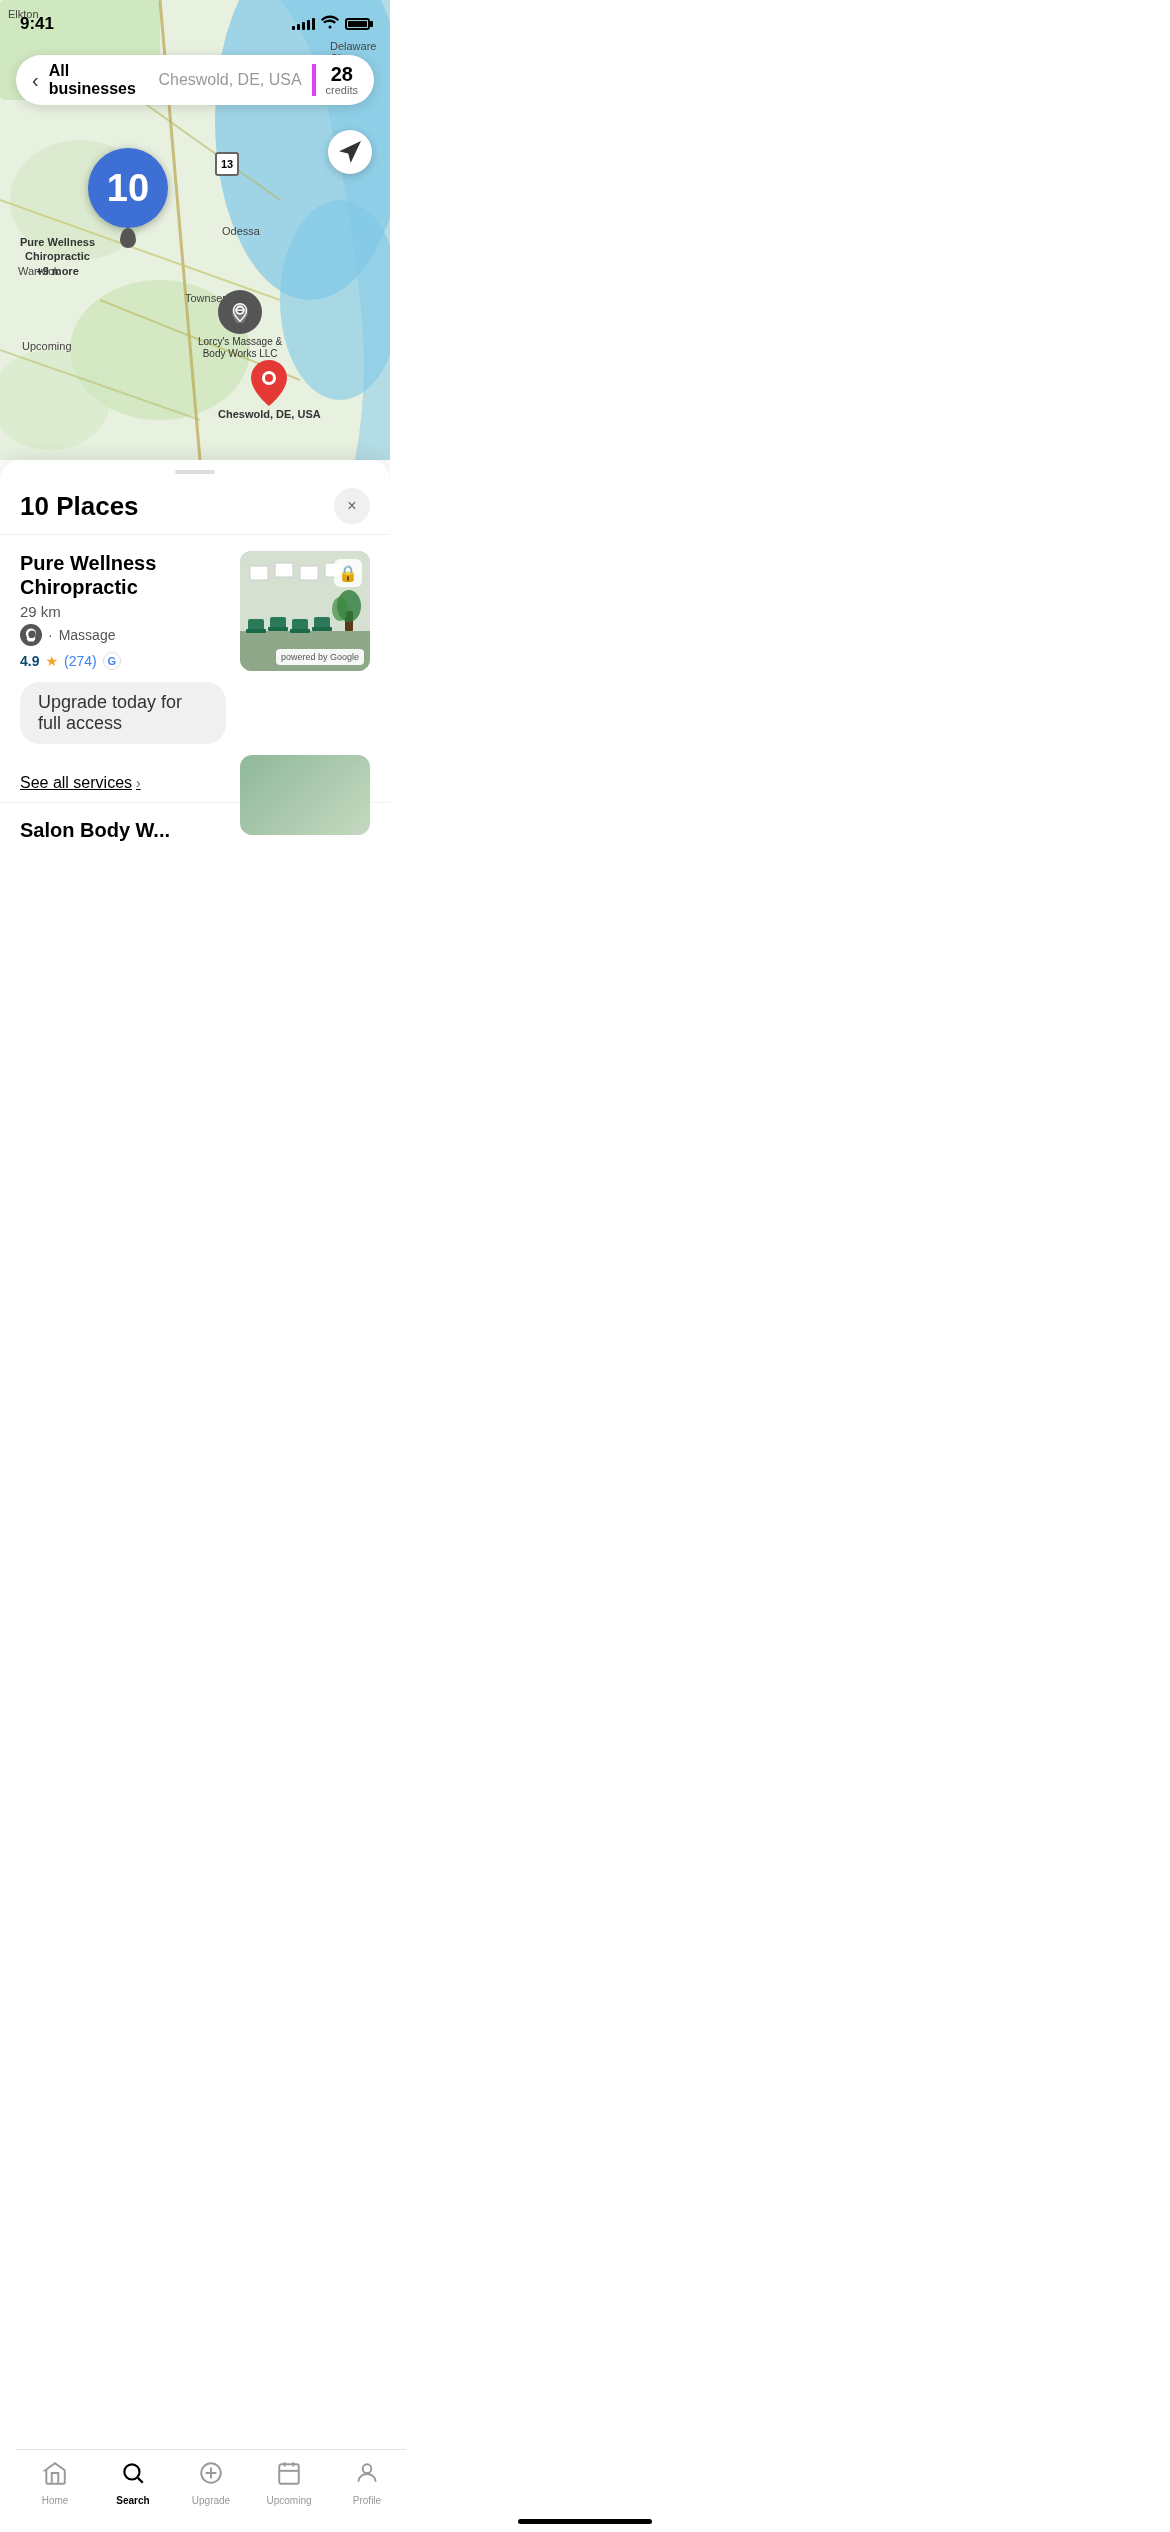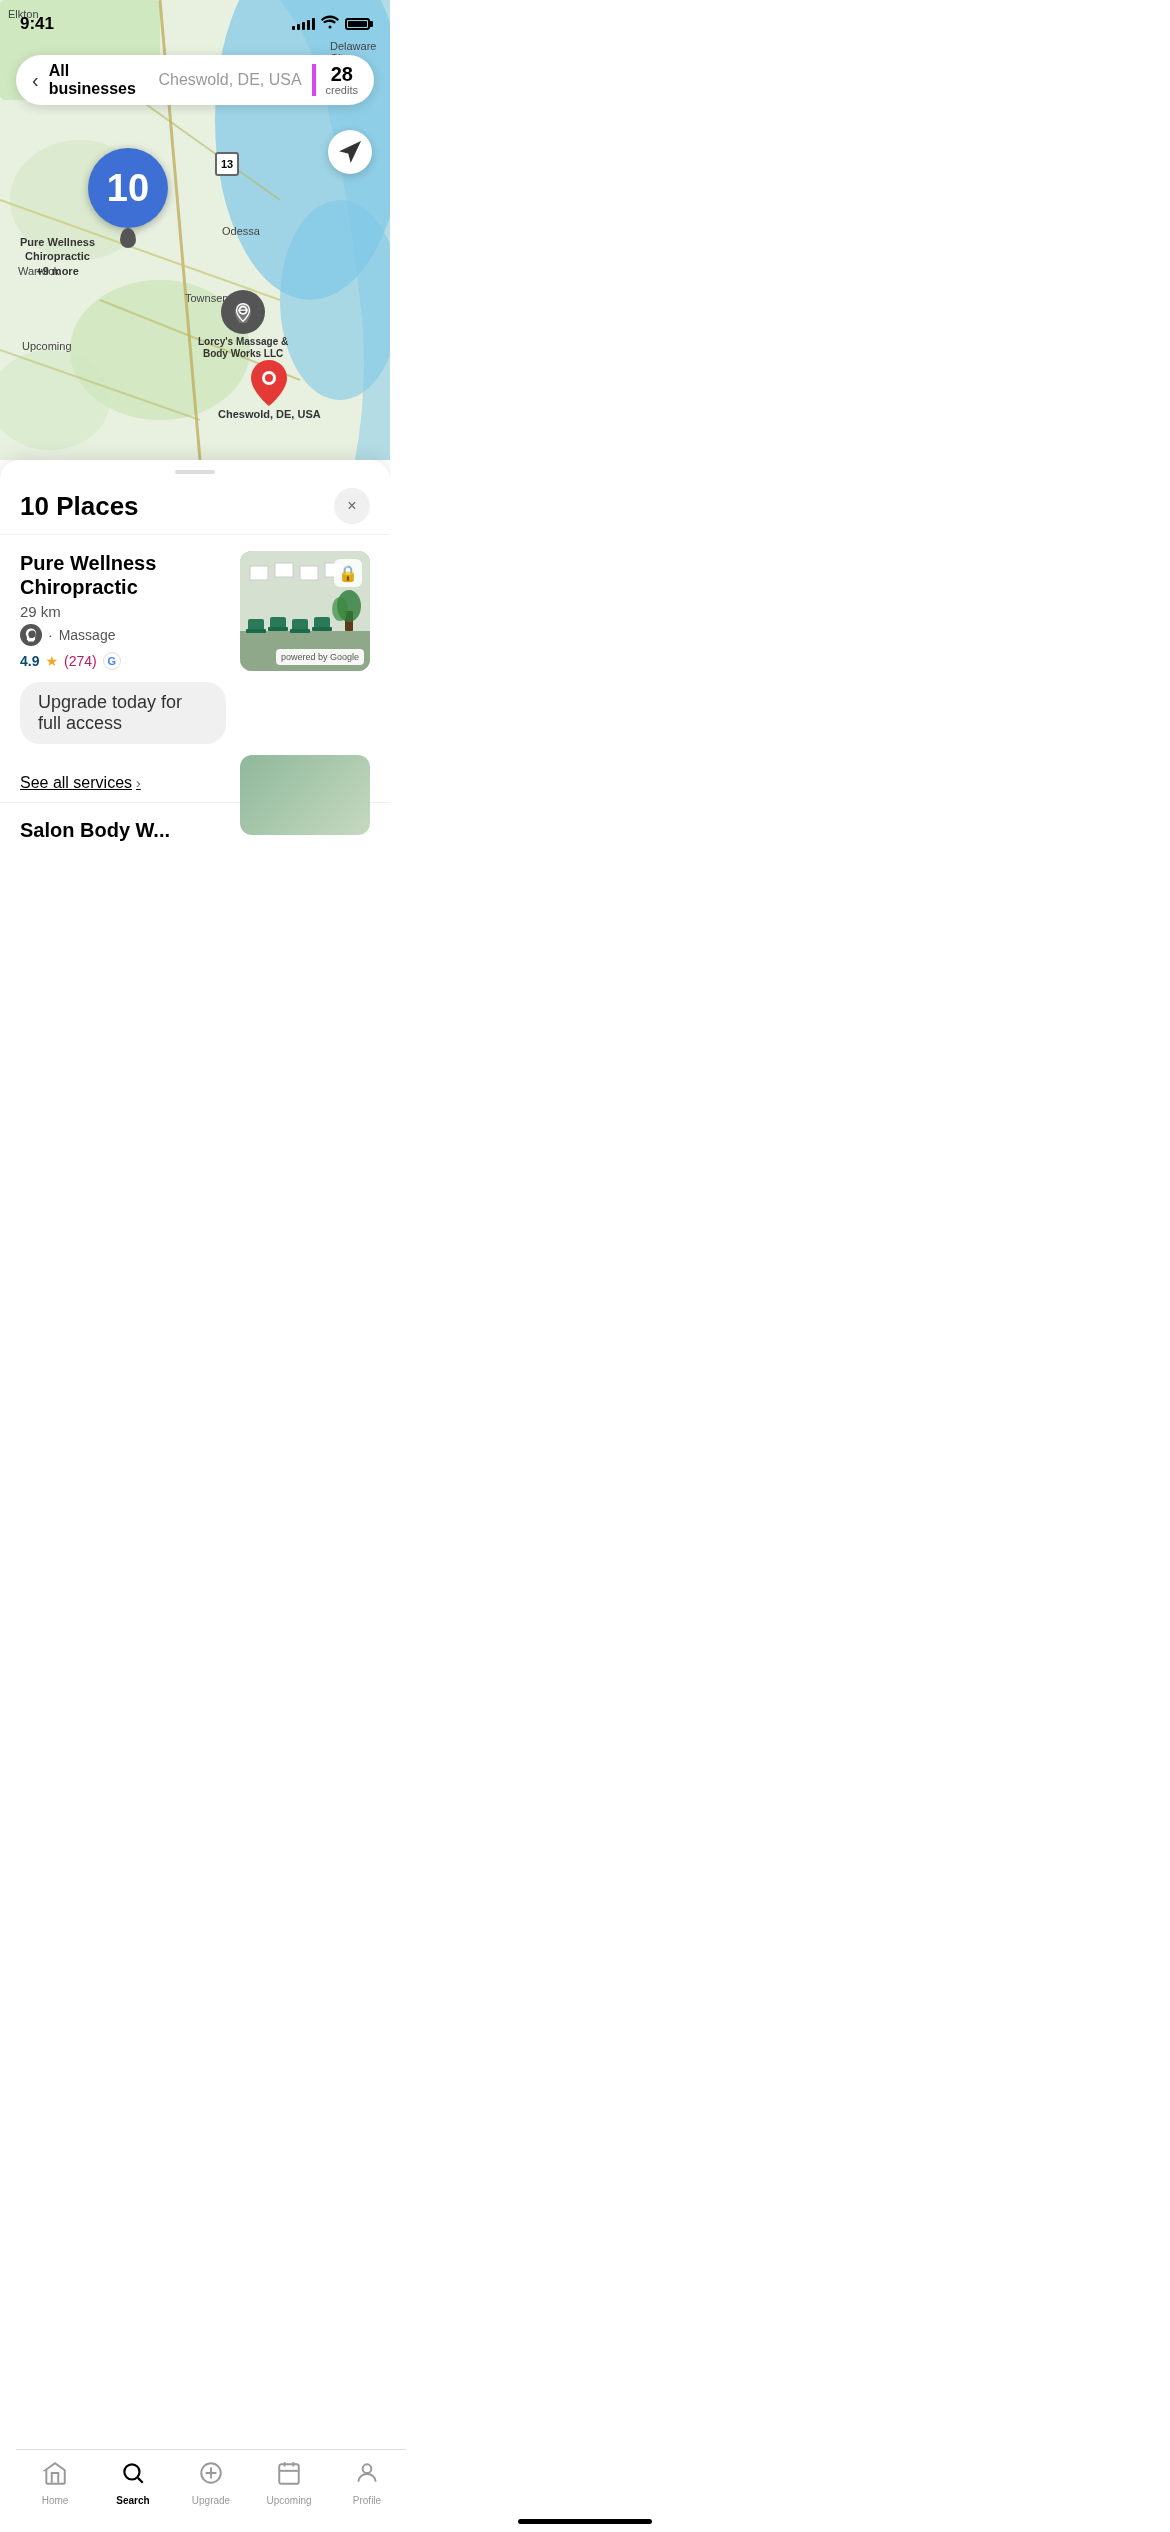--- a/index.html
+++ b/index.html
@@ -192,21 +192,21 @@
       height: 44px;
       border-radius: 50%;
       display: flex;
       align-items: center;
       justify-content: center;
       font-size: 11px;
       font-weight: 600;
     }
     .lorcy-label {
       font-size: 10px;
-      font-weight: 700;
+      font-weight: 400;
       color: #333;
       text-align: center;
       margin-top: 2px;
       max-width: 120px;
       line-height: 1.2;
     }
 
     
     .map-pin-main {
       position: absolute;
@@ -340,21 +340,21 @@
     }
     .rating-value {
       font-weight: 700;
       color: #0c4a6e;
     }
     .rating-star {
       color: #f5a623;
       font-size: 14px;
     }
     .rating-count {
-      color: #be185d;
+      color: #3b82f6;
     }
     .google-g {
       width: 18px;
       height: 18px;
       border-radius: 50%;
       border: 1.5px solid #ddd;
       display: flex;
       align-items: center;
       justify-content: center;
       font-size: 11px;

